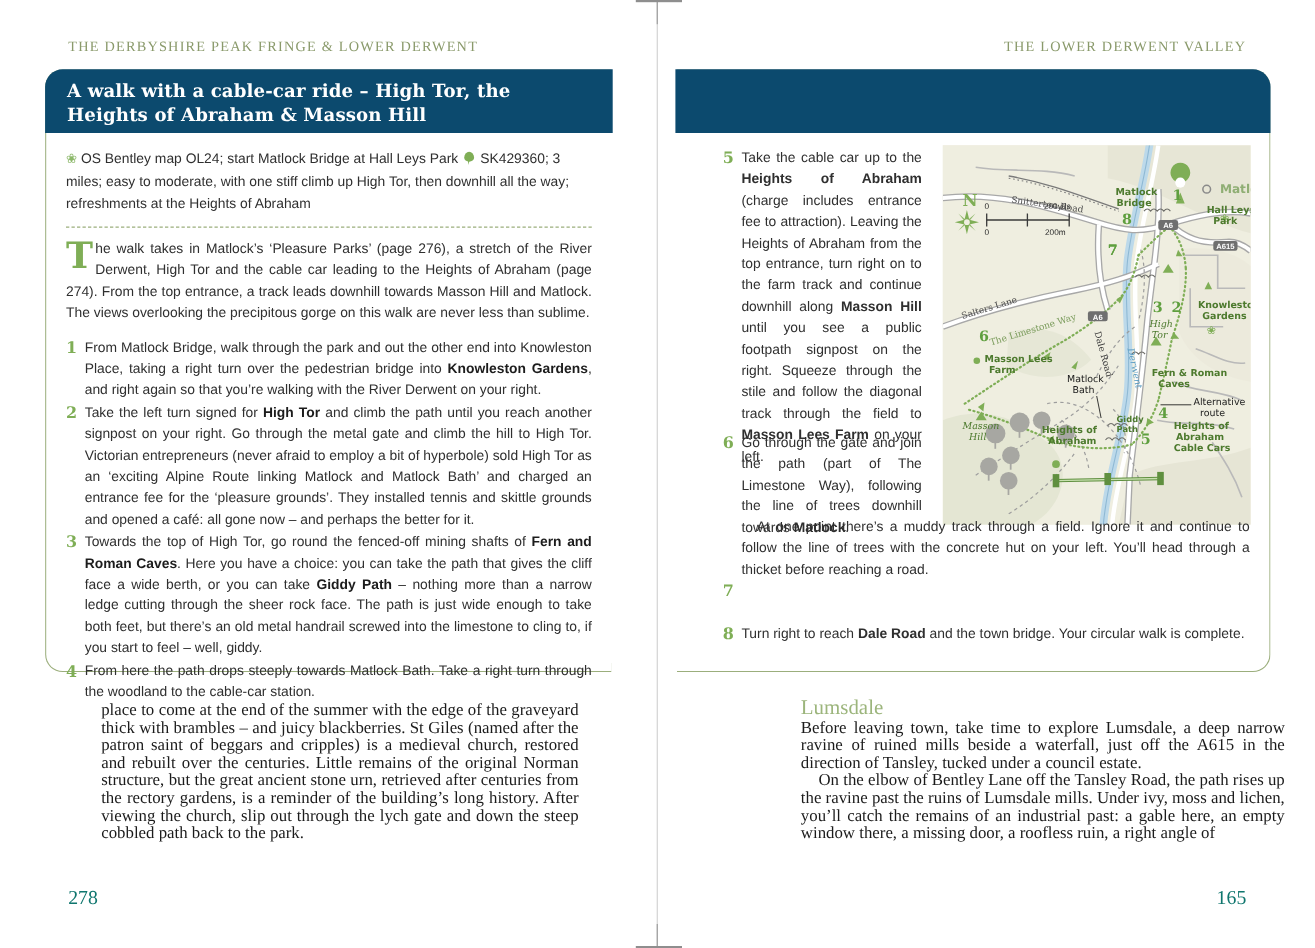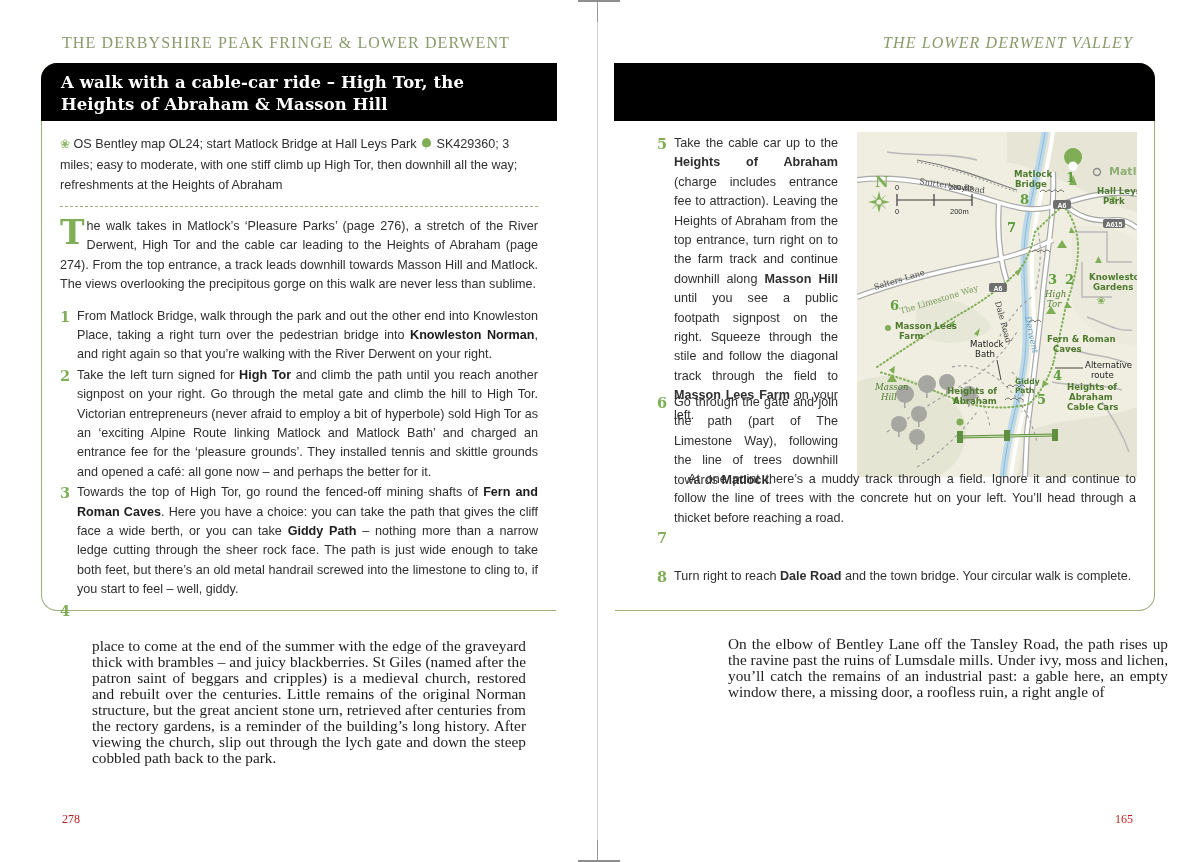--- a/index.html
+++ b/index.html
@@ -20,41 +20,41 @@
   .gutter-bar.bot{bottom:0;width:42px;}
 
   .page{position:absolute;top:0;height:862px;width:597px;}
   .page.left{left:0;}
   .page.right{left:598px;}
 
   
   .runhead{
     position:absolute;top:34px;
     font-family:"Liberation Serif", serif;
-    font-size:16px;letter-spacing:1.1px;
+    font-size:13px;letter-spacing:1.1px;
     color:#8a9a6b;text-transform:uppercase;
     white-space:nowrap;
   }
   .runhead.l{left:62px;}
-  .runhead.r{right:62px;font-style:italic;}
+  .runhead.r{right:62px;}
 
   
   .walkbox{
     position:absolute;
     border:1px solid #9bae7c;
     background:#fff;
     box-sizing:border-box;
   }
   .walkbox.l{left:41px;top:63px;width:515px;height:548px;
     border-right:none;border-top-left-radius:16px;border-bottom-left-radius:16px;}
   .walkbox.r{left:17px;top:63px;width:540px;height:548px;
     border-left:none;border-top-right-radius:16px;border-bottom-right-radius:16px;}
 
   .titlebar{
-    position:absolute;left:-1px;top:-1px;background:#000000;
+    position:absolute;left:-1px;top:-1px;background:#0c4a6e;
     height:58px;box-sizing:border-box;
     padding:9px 20px 0 20px;
   }
   .titlebar.l{width:516px;border-top-left-radius:16px;}
   .titlebar.r{width:541px;border-top-right-radius:16px;}
   .titlebar h1{
     margin:0;color:#ffffff;
     font-family:"DejaVu Serif", serif;
     font-weight:bold;font-size:16.5px;line-height:22px;
     letter-spacing:.1px;
@@ -151,21 +151,21 @@
   .bodytext p{margin:0;}
   .bodytext p+p{text-indent:16px;}
   .sechead{
     font-family:"Liberation Serif", serif;
     font-size:19px;color:#9cb57c;margin:0 0 2px 0;font-weight:normal;
   }
 
   .folio{
     position:absolute;bottom:35px;
     font-family:"Liberation Serif", serif;
-    font-size:12px;color:#b91c1c;
+    font-size:18px;color:#0f766e;
   }
   .folio.l{left:62px;}
   .folio.r{right:62px;}
 </style>
 </head>
 <body>
 
 <div class="spread">
 
   <div class="gutter"></div>
@@ -192,24 +192,24 @@
           <span>SK429360; 3 miles; easy to moderate, with one stiff climb up High Tor, then downhill all the way; refreshments at the Heights of Abraham</span>
         </div>
 
         <div class="dashrule"></div>
 
         <div class="intro">
           <span class="dropcap">T</span><span>he walk takes in Matlock’s ‘Pleasure Parks’ (page 276), a stretch of the River Derwent, High Tor and the cable car leading to the Heights of Abraham (page 274). From the top entrance, a track leads downhill towards Masson Hill and Matlock. The views overlooking the precipitous gorge on this walk are never less than sublime.</span>
         </div>
 
         <ol class="steps" id="left-steps">
-            <li><span class="num">1</span><span>From Matlock Bridge, walk through the park and out the other end into Knowleston Place, taking a right turn over the pedestrian bridge into <b>Knowleston Norman</b>, and right again so that you’re walking with the River Derwent on your right.</span></li>
+            <li><span class="num">1</span><span>From Matlock Bridge, walk through the park and out the other end into Knowleston Place, taking a right turn over the pedestrian bridge into <b>Knowleston Gardens</b>, and right again so that you’re walking with the River Derwent on your right.</span></li>
             <li><span class="num">2</span><span>Take the left turn signed for <b>High Tor</b> and climb the path until you reach another signpost on your right. Go through the metal gate and climb the hill to High Tor. Victorian entrepreneurs (never afraid to employ a bit of hyperbole) sold High Tor as an ‘exciting Alpine Route linking Matlock and Matlock Bath’ and charged an entrance fee for the ‘pleasure grounds’. They installed tennis and skittle grounds and opened a café: all gone now – and perhaps the better for it.</span></li>
             <li><span class="num">3</span><span>Towards the top of High Tor, go round the fenced-off mining shafts of <b>Fern and Roman Caves</b>. Here you have a choice: you can take the path that gives the cliff face a wide berth, or you can take <b>Giddy Path</b> – nothing more than a narrow ledge cutting through the sheer rock face. The path is just wide enough to take both feet, but there’s an old metal handrail screwed into the limestone to cling to, if you start to feel – well, giddy.</span></li>
-            <li><span class="num">4</span></li>
+            <li><span class="num">4</span><span>From here the path drops steeply towards Matlock Bath. Take a right turn through the woodland to the cable-car station.</span></li>
           </ol>
       </div>
     </div>
 
     <div class="bodytext" style="left:62px;top:638px;width:434px;">
       <p>place to come at the end of the summer with the edge of the graveyard thick with brambles – and juicy blackberries. St Giles (named after the patron saint of beggars and cripples) is a medieval church, restored and rebuilt over the centuries. Little remains of the original Norman structure, but the great ancient stone urn, retrieved after centuries from the rectory gardens, is a reminder of the building’s long history. After viewing the church, slip out through the lych gate and down the steep cobbled path back to the park.</p>
     </div>
 
     <div class="folio l">278</div>
   </div>
@@ -462,19 +462,21 @@
             <div class="rwide" style="top: 348px; left: 59px; width: 462px;">
               <span class="indent-para">At one point there’s a muddy track through a field. Ignore it and continue to follow the line of trees with the concrete hut on your left. You’ll head through a thicket before reaching a road.</span>
             </div>
             <div class="rwide" style="top: 406px;"><span class="num">7</span></div>
             <div class="rwide" style="top: 445px;"><span class="num">8</span><span>Turn right to reach <b>Dale Road</b> and the town bridge. Your circular walk is complete.</span></div>
           </div>
       </div>
     </div>
 
     <div class="bodytext" style="left:100px;top:636px;width:440px;">
+      <h2 class="sechead">Lumsdale</h2>
+      <p>Before leaving town, take time to explore Lumsdale, a deep narrow ravine of ruined mills beside a waterfall, just off the A615 in the direction of Tansley, tucked under a council estate.</p>
       <p>On the elbow of Bentley Lane off the Tansley Road, the path rises up the ravine past the ruins of Lumsdale mills. Under ivy, moss and lichen, you’ll catch the remains of an industrial past: a gable here, an empty window there, a missing door, a roofless ruin, a right angle of</p>
     </div>
 
     <div class="folio r">165</div>
   </div>
 
 </div>
 
 </body></html>

